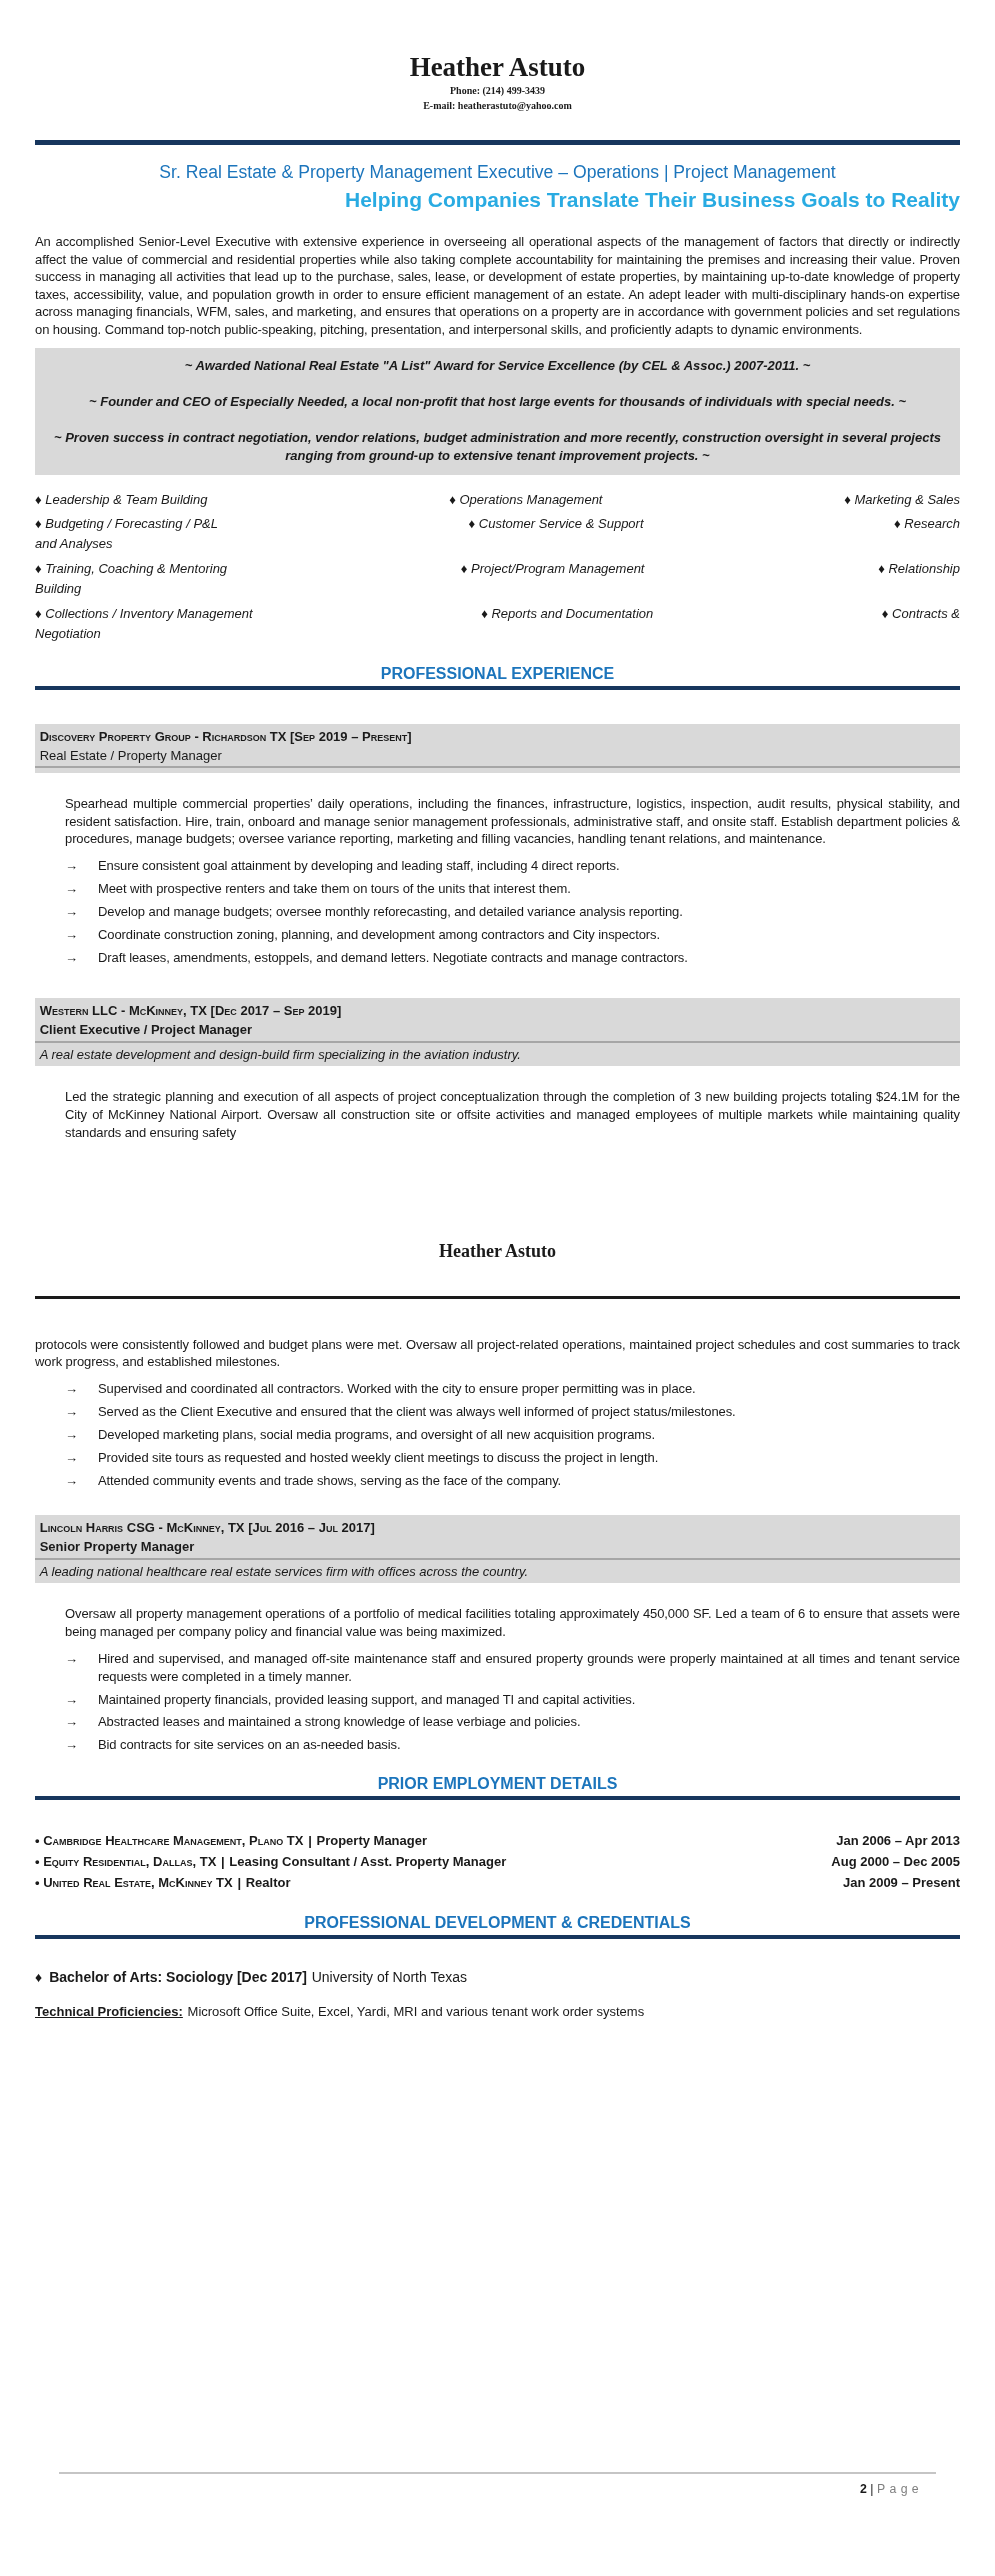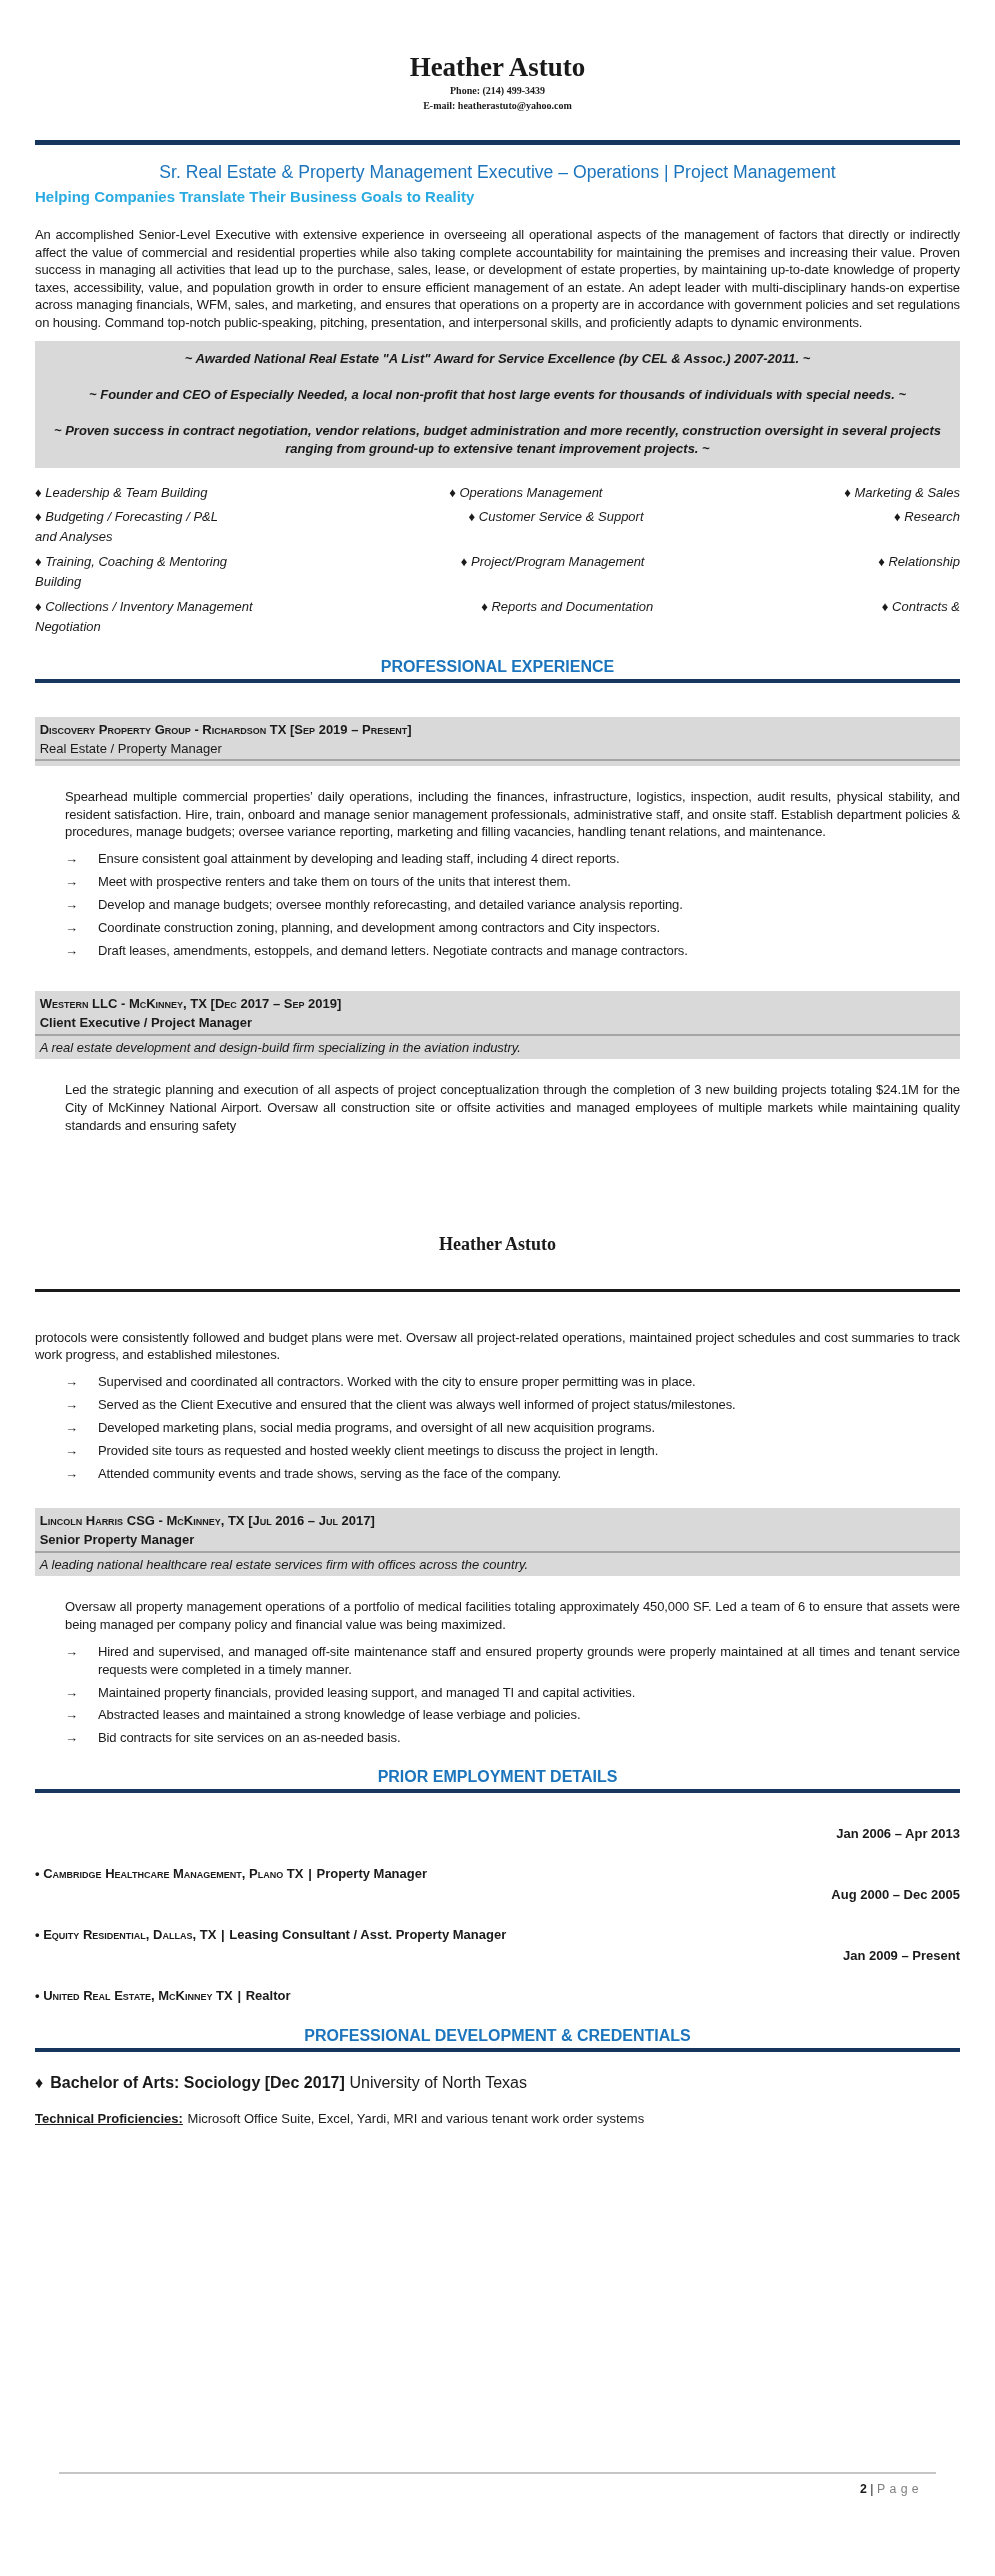--- a/index.html
+++ b/index.html
@@ -19,21 +19,21 @@
   .doc{padding:0 35px;}
   
   .contact{padding-top:52px;text-align:center;font-family:"Liberation Serif",serif;font-weight:bold;}
   .name{font-size:27px;line-height:1.15;}
   .phone,.email{font-size:10px;line-height:1.5;}
   
   .navy-bar{margin-top:27px;height:4.7px;background:var(--rule-navy);}
   .rule{height:4.1px;background:var(--rule-navy);margin-top:2.9px;}
   
   .title{margin-top:17.6px;text-align:center;font-size:17.6px;font-weight:normal;color:var(--heading-blue);}
-  .subtitle{margin-top:4.7px;text-align:left;font-size:15px;font-weight:bold;color:var(--subtitle-blue);}
+  .subtitle{margin-top:4.7px;text-align:right;font-size:21px;font-weight:bold;color:var(--subtitle-blue);}
   
   .summary{margin-top:21px;font-size:13px;line-height:17.6px;text-align:justify;letter-spacing:-0.1px;}
   .highlights{margin-top:9.4px;background:var(--gray-bg);padding:9.4px 14px;text-align:center;
     font-weight:bold;font-style:italic;font-size:13px;line-height:18px;}
   .highlights p + p{margin-top:18px;}
   
   .skills{margin-top:15px;font-style:italic;font-size:13px;line-height:20px;}
   .skills-row{display:flex;justify-content:space-between;margin-top:4.7px;}
   .skills-row:first-child{margin-top:0;}
   .skills-carry{line-height:20px;}
@@ -55,26 +55,26 @@
   .bullet .arrow{flex:none;width:33px;color:#1a1a1a;}
   .bullet .btext{flex:1;text-align:justify;letter-spacing:-0.1px;}
   
   .page2-name{margin-top:100px;text-align:center;font-family:"Liberation Serif",serif;
     font-weight:bold;font-size:18px;}
   .page2-rule{margin-top:34px;height:2.3px;background:#1a1a1a;}
   .cont-para{margin-top:37px;font-size:13px;line-height:17.6px;text-align:justify;letter-spacing:-0.1px;}
   
   .prior-list{margin-top:30px;font-size:13px;}
   .prior-row{display:flex;justify-content:space-between;line-height:21px;}
-  .prior-left{font-weight:bold;margin-top:40px;}
+  .prior-left{font-weight:bold;}
   .prior-left .sc{font-variant:small-caps;}
   .prior-left .pipe{margin:0 4.7px;}
   .prior-dates{font-weight:bold;white-space:nowrap;}
   
-  .edu-line{margin-top:22px;font-size:16px;}
+  .edu-line{margin-top:30px;font-size:14px;}
   .edu-line .diamond{font-weight:bold;margin-right:7px;}
   .edu-bold{font-weight:bold;}
   .edu-rest{margin-left:4.7px;}
   .tech-line{margin-top:19px;font-size:13px;}
   .tech-label{font-weight:bold;text-decoration:underline;}
   .tech-text{margin-left:4.7px;}
   
   .footer-line{position:absolute;left:59px;right:59px;top:2472px;height:1.8px;background:var(--footer-line);}
   .footer{position:absolute;right:72px;top:2482px;font-size:12.3px;}
   .footer .pnum{font-weight:bold;color:#1a1a1a;}

